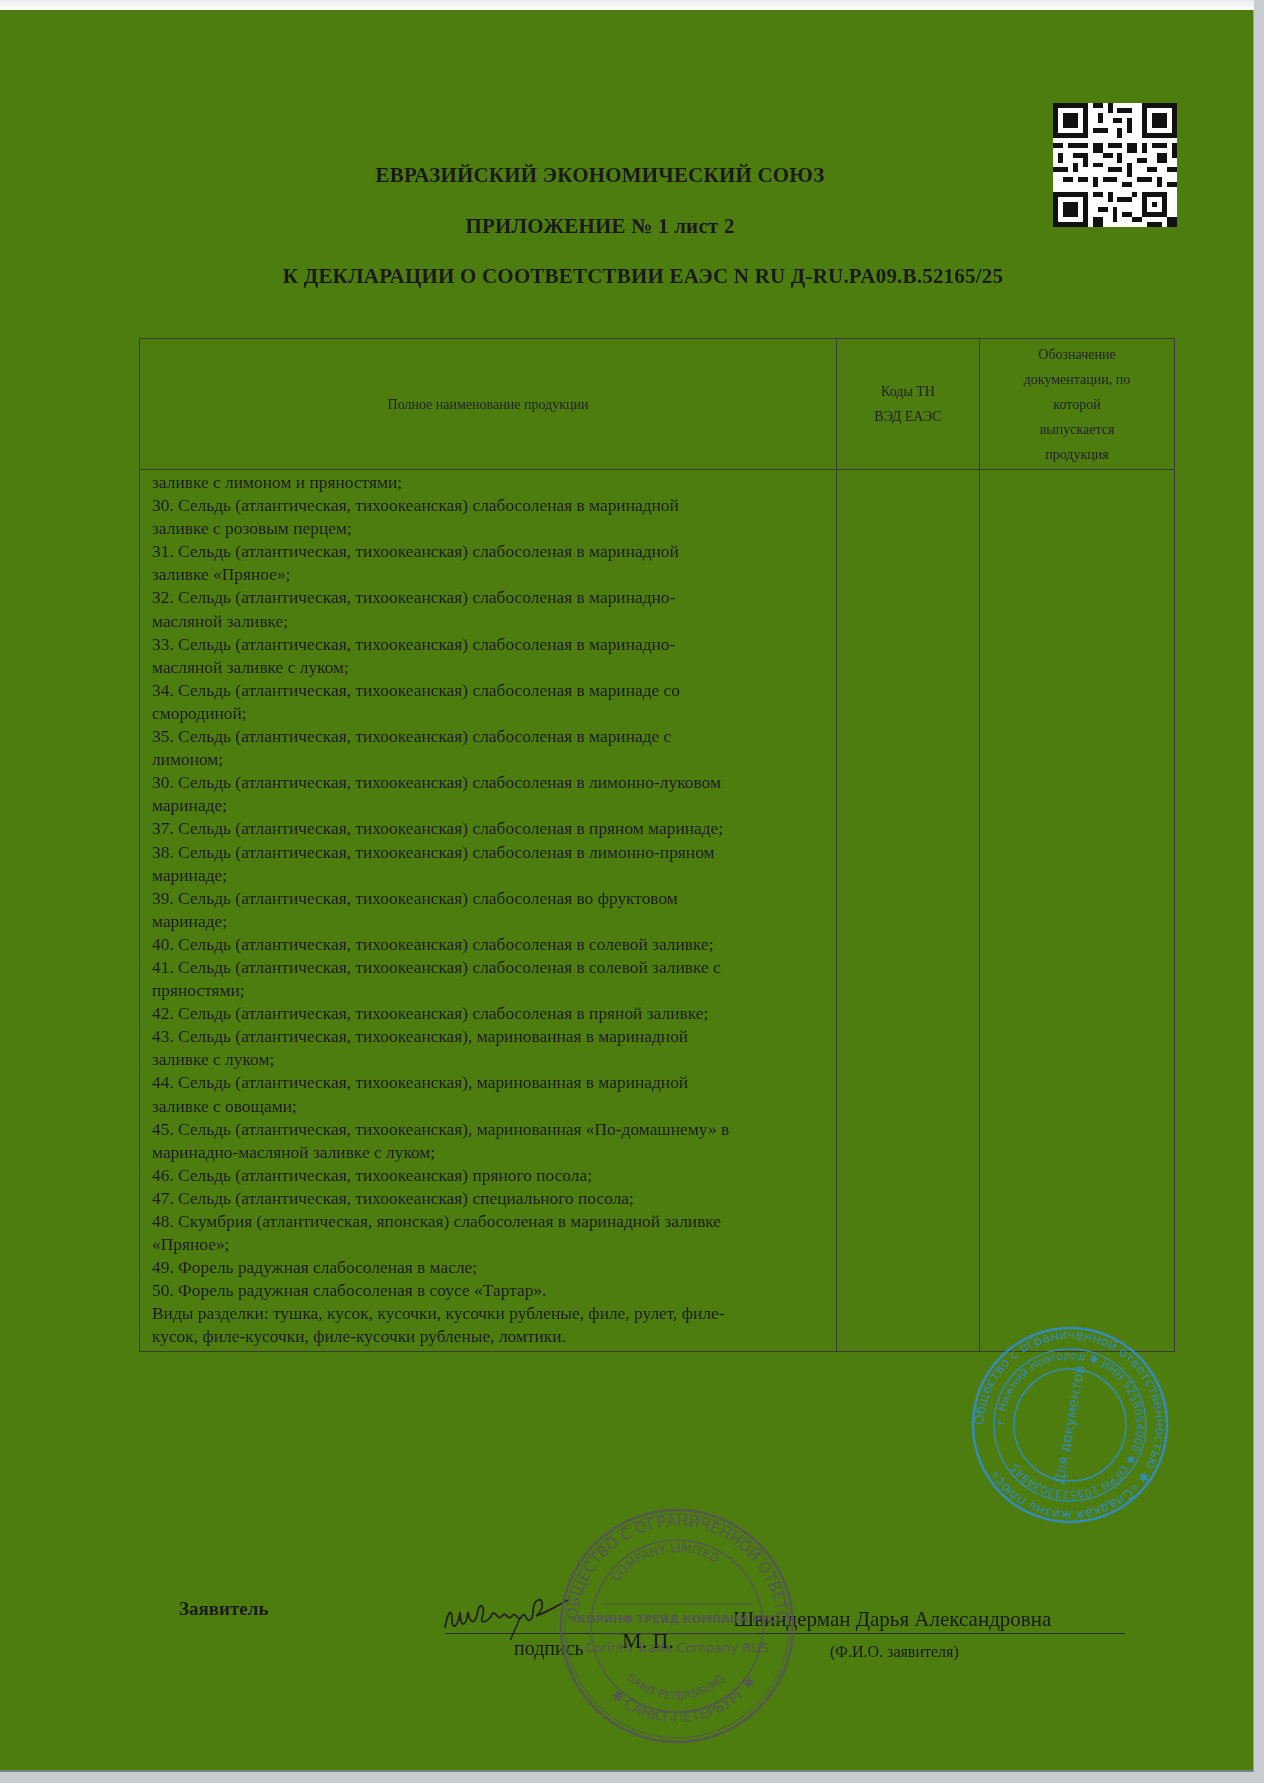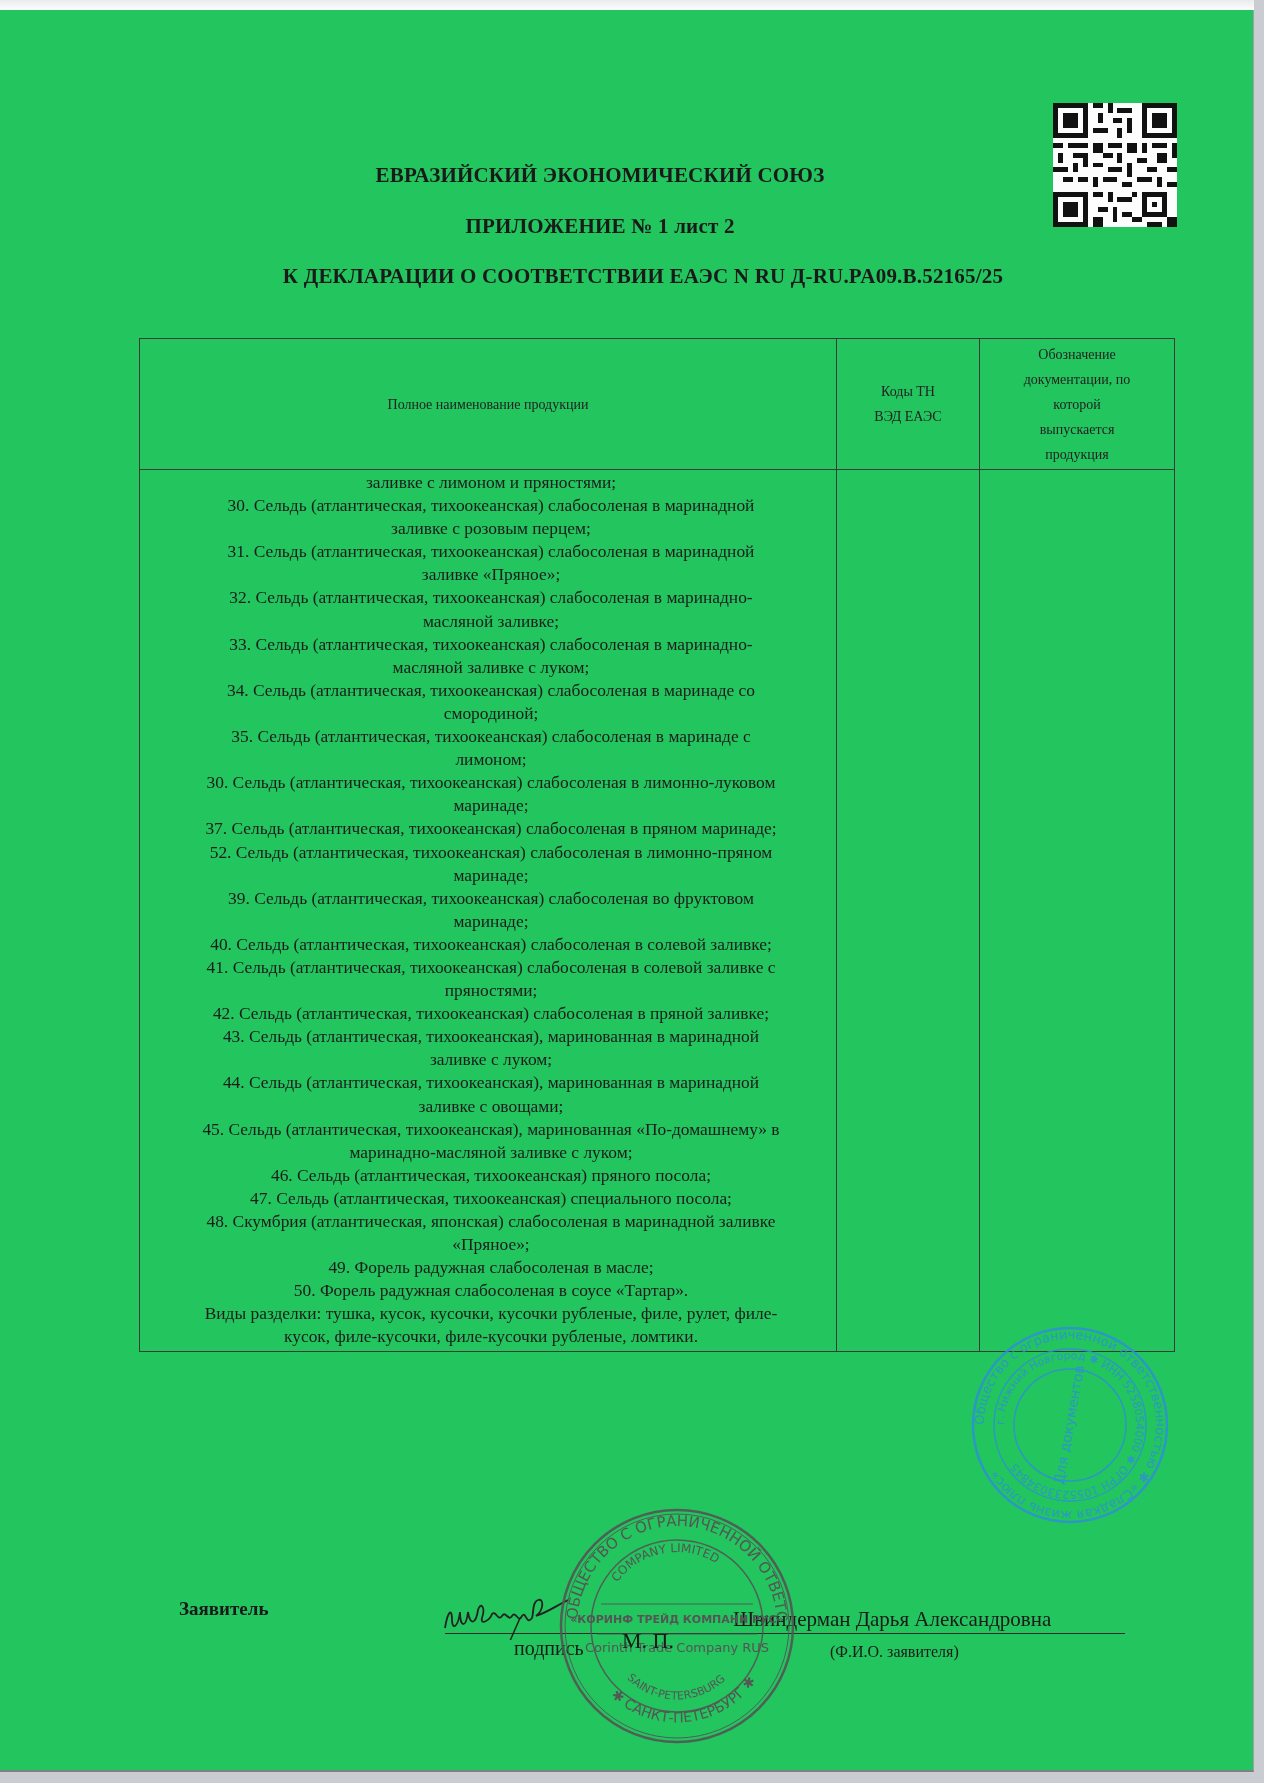--- a/index.html
+++ b/index.html
@@ -1,35 +1,35 @@
 <!DOCTYPE html>
 <html><head>
 <meta charset="utf-8">
 <style>
   * { box-sizing: border-box; margin: 0; padding: 0; }
   html, body { width: 1264px; height: 1783px; background: #c9cdd2; overflow: hidden; }
   body { position: relative; font-family: "Liberation Serif", "DejaVu Serif", serif; color: #1a1a1a; }
   .page {
     position: absolute; left: 0; top: 0; width: 1254px; height: 1772px;
-    background: #22c55e; border-right: 1px solid #9aa0a6; border-bottom: 2px solid #7d8186;
+    background: #4d7c0f; border-right: 1px solid #9aa0a6; border-bottom: 2px solid #7d8186;
   }
   .topshade { position:absolute; left:0; top:0; width:1254px; height:10px; background: linear-gradient(#e9ebee, #fdfdfd); }
 
   .qr { position: absolute; left: 1053px; top: 103px; width: 124px; height: 124px; }
 
   .h1 { position: absolute; left: 0; width: 1254px; text-align: center; font-weight: bold; font-size: 21px; letter-spacing: 0.2px; }
   .h1.t1 { top: 163px; left: -27px; }
   .h1.t2 { top: 214px; left: -27px; }
   .h1.t3 { top: 264px; left: 16px; }
 
   table.decl {
     position: absolute; left: 139px; top: 338px; width: 1035px;
     border-collapse: collapse; table-layout: fixed;
   }
-  table.decl th, table.decl td { border: 1.5px solid #3a3a3a; vertical-align: middle; text-align: center; }
+  table.decl th, table.decl td { border: 1.5px solid #3a3a3a; vertical-align: middle; }
   table.decl th { font-weight: normal; font-size: 14px; line-height: 25px; text-align: center; height: 131px; color: #222; }
   table.decl col.c1 { width: 697px; }
   table.decl col.c2 { width: 143px; }
   table.decl col.c3 { width: 195px; }
   td.items { vertical-align: top; padding: 1px 6px 2px 12px; font-size: 17.4px; line-height: 23.1px; color: #1c1c1c; }
   td.items div { white-space: normal; }
 
   .applicant { position: absolute; left: 167px; top: 1598px; font-weight: bold; font-size: 19px; margin-left: 12px; }
   .sigline { position: absolute; left: 445px; top: 1633px; width: 680px; height: 1px; border-top: 1.5px solid #2a2a2a; }
   .signame { position: absolute; left: 733px; top: 1607px; font-size: 21px; }
@@ -152,21 +152,21 @@
           <div>масляной заливке;</div>
           <div>33. Сельдь (атлантическая, тихоокеанская) слабосоленая в маринадно-</div>
           <div>масляной заливке с луком;</div>
           <div>34. Сельдь (атлантическая, тихоокеанская) слабосоленая в маринаде со</div>
           <div>смородиной;</div>
           <div>35. Сельдь (атлантическая, тихоокеанская) слабосоленая в маринаде с</div>
           <div>лимоном;</div>
           <div>30. Сельдь (атлантическая, тихоокеанская) слабосоленая в лимонно-луковом</div>
           <div>маринаде;</div>
           <div>37. Сельдь (атлантическая, тихоокеанская) слабосоленая в пряном маринаде;</div>
-          <div>52. Сельдь (атлантическая, тихоокеанская) слабосоленая в лимонно-пряном</div>
+          <div>38. Сельдь (атлантическая, тихоокеанская) слабосоленая в лимонно-пряном</div>
           <div>маринаде;</div>
           <div>39. Сельдь (атлантическая, тихоокеанская) слабосоленая во фруктовом</div>
           <div>маринаде;</div>
           <div>40. Сельдь (атлантическая, тихоокеанская) слабосоленая в солевой заливке;</div>
           <div>41. Сельдь (атлантическая, тихоокеанская) слабосоленая в солевой заливке с</div>
           <div>пряностями;</div>
           <div>42. Сельдь (атлантическая, тихоокеанская) слабосоленая в пряной заливке;</div>
           <div>43. Сельдь (атлантическая, тихоокеанская), маринованная в маринадной</div>
           <div>заливке с луком;</div>
           <div>44. Сельдь (атлантическая, тихоокеанская), маринованная в маринадной</div>

